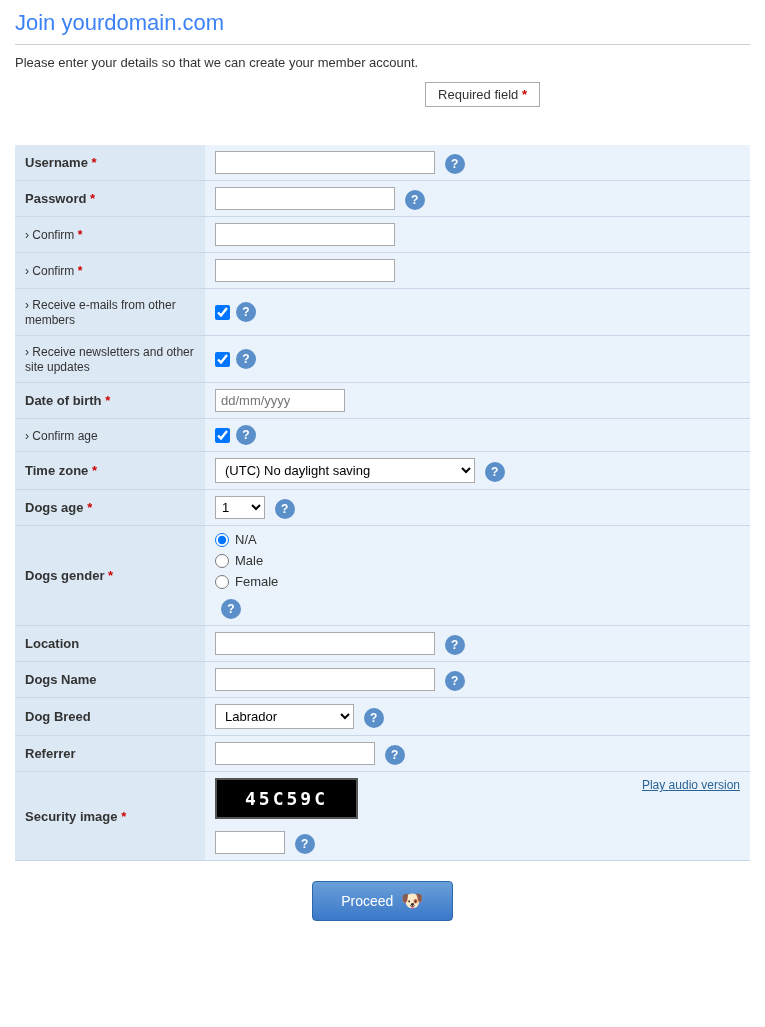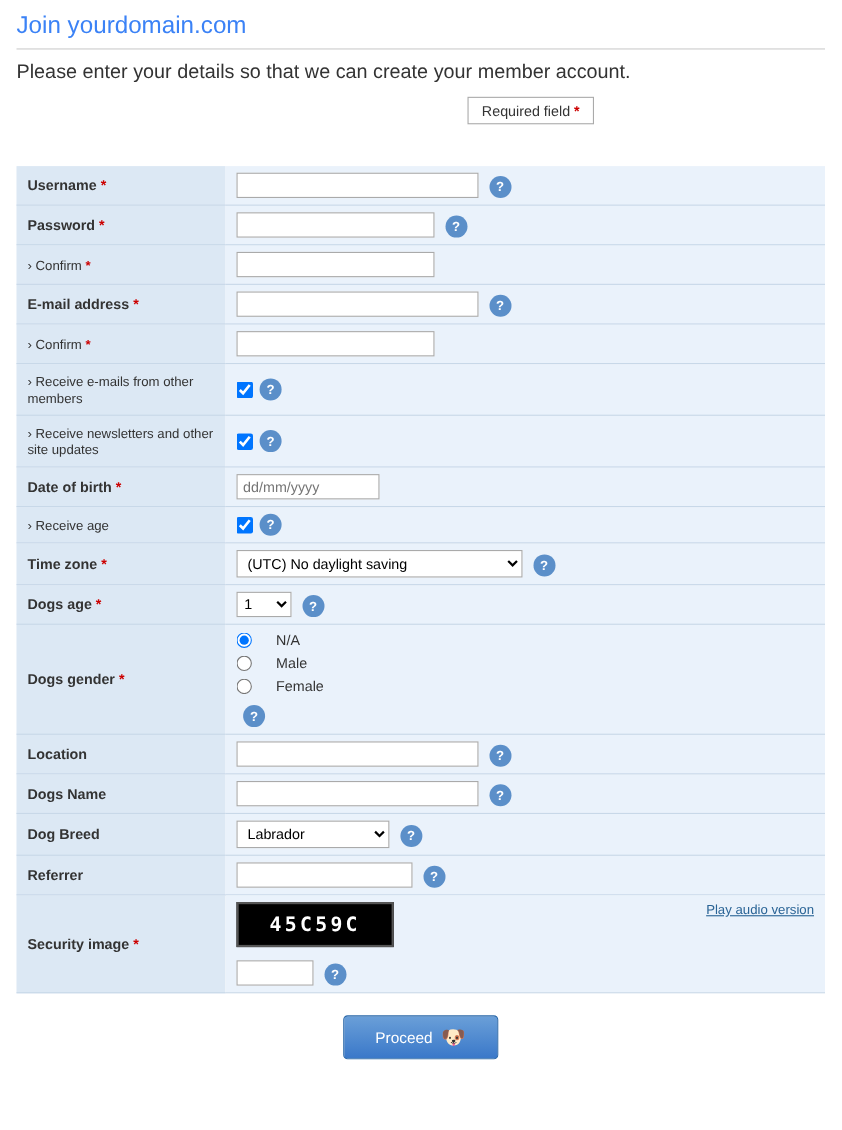--- a/index.html
+++ b/index.html
@@ -16,21 +16,21 @@
       color: #3b82f6;
       font-weight: normal;
       margin-bottom: 8px;
     }
     .page-divider {
       border: none;
       border-top: 1px solid #ccc;
       margin-bottom: 10px;
     }
     .intro-text {
-      font-size: 18px;
+      font-size: 13px;
       margin-bottom: 12px;
       color: #333;
     }
     .required-field-notice {
       display: inline-block;
       border: 1px solid #aaa;
       padding: 4px 12px;
       font-size: 13px;
       color: #333;
       margin-bottom: 24px;
@@ -129,21 +129,21 @@
       align-items: center;
     }
     .radio-group {
       display: flex;
       flex-direction: column;
       gap: 6px;
     }
     .radio-row {
       display: flex;
       align-items: center;
-      gap: 22px;
+      gap: 6px;
     }
     .proceed-container {
       text-align: center;
       margin-top: 20px;
       margin-bottom: 10px;
     }
     .proceed-btn {
       background: linear-gradient(to bottom, #6a9fd8, #3a78c9);
       border: 1px solid #2a68a9;
       color: #fff;
@@ -232,29 +232,20 @@
 
   <tr>
     <td class="label-cell">
       <span class="sublabel"><span>› Confirm</span> <span class="required-star">*</span></span>
     </td>
     <td class="input-cell">
       <input type="password" class="text-medium" style="">
     </td>
   </tr>
 
-  <tr>
-    <td class="label-cell">
-      <span>E-mail address</span> <span class="required-star">*</span>
-    </td>
-    <td class="input-cell">
-      <input type="email" class="text-wide" style="">
-      <span class="help-icon">?</span>
-    </td>
-  </tr>
 
   <tr>
     <td class="label-cell">
       <span class="sublabel"><span>› Confirm</span> <span class="required-star">*</span></span>
     </td>
     <td class="input-cell">
       <input type="email" class="text-medium" style="">
     </td>
   </tr>
 
@@ -286,21 +277,21 @@
     <td class="label-cell">
       <span>Date of birth</span> <span class="required-star">*</span>
     </td>
     <td class="input-cell">
       <input type="text" class="dob-input" placeholder="dd/mm/yyyy" style="">
     </td>
   </tr>
 
   <tr>
     <td class="label-cell">
-      <span class="sublabel">› Receive age</span>
+      <span class="sublabel">› Confirm age</span>
     </td>
     <td class="input-cell">
       <div class="checkbox-row">
         <input type="checkbox" checked="" style="">
         <span class="help-icon">?</span>
       </div>
     </td>
   </tr>
 
   <tr>

